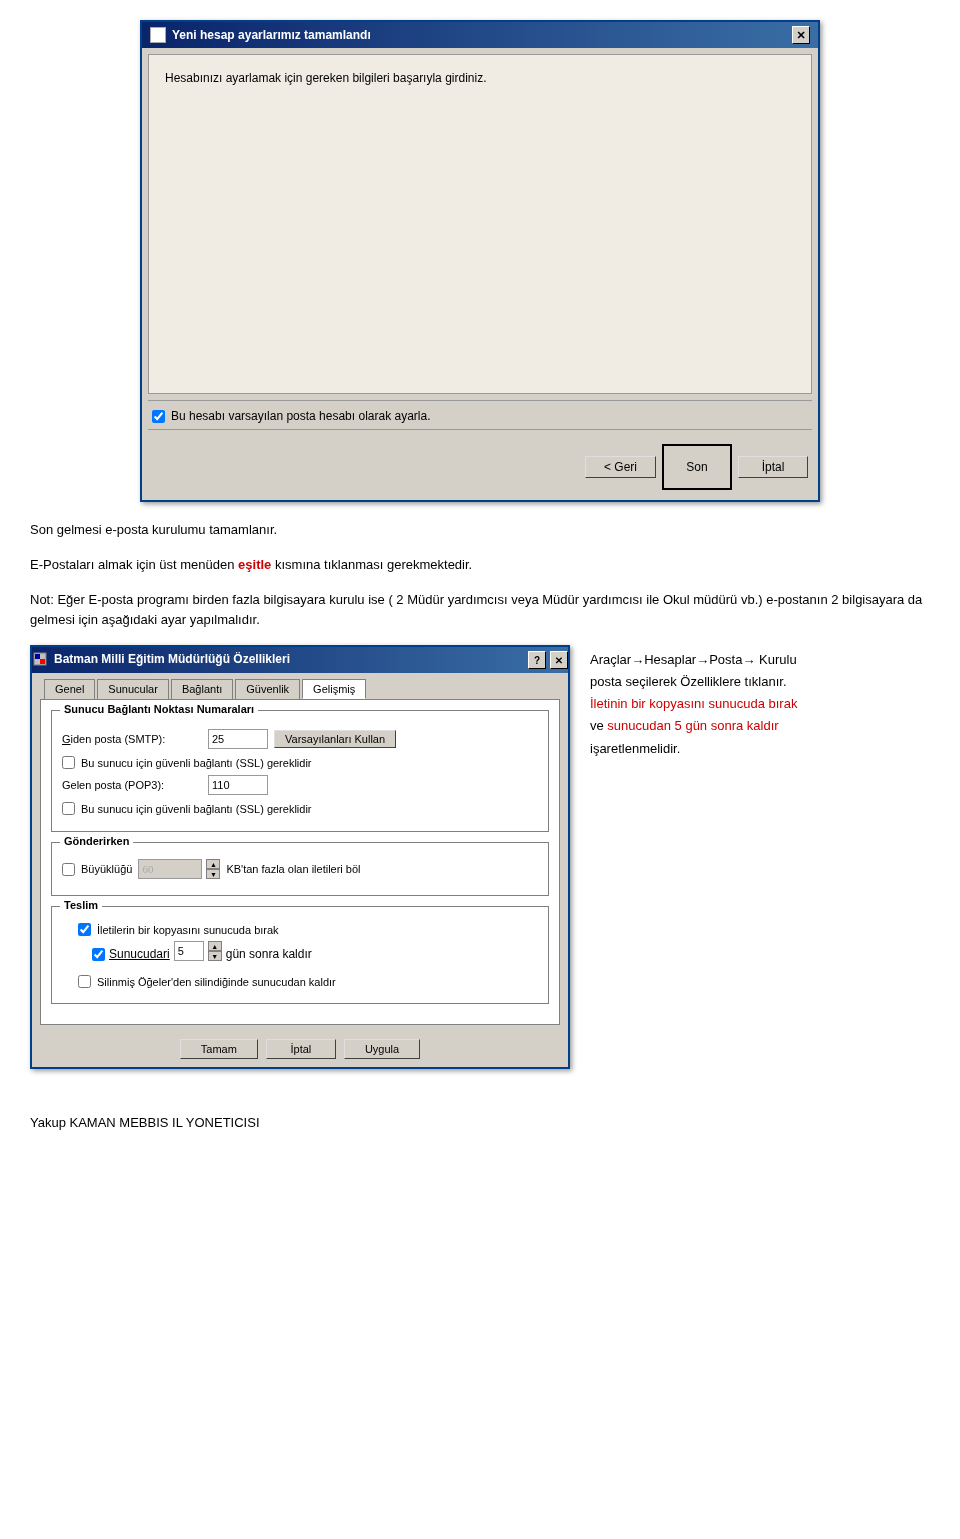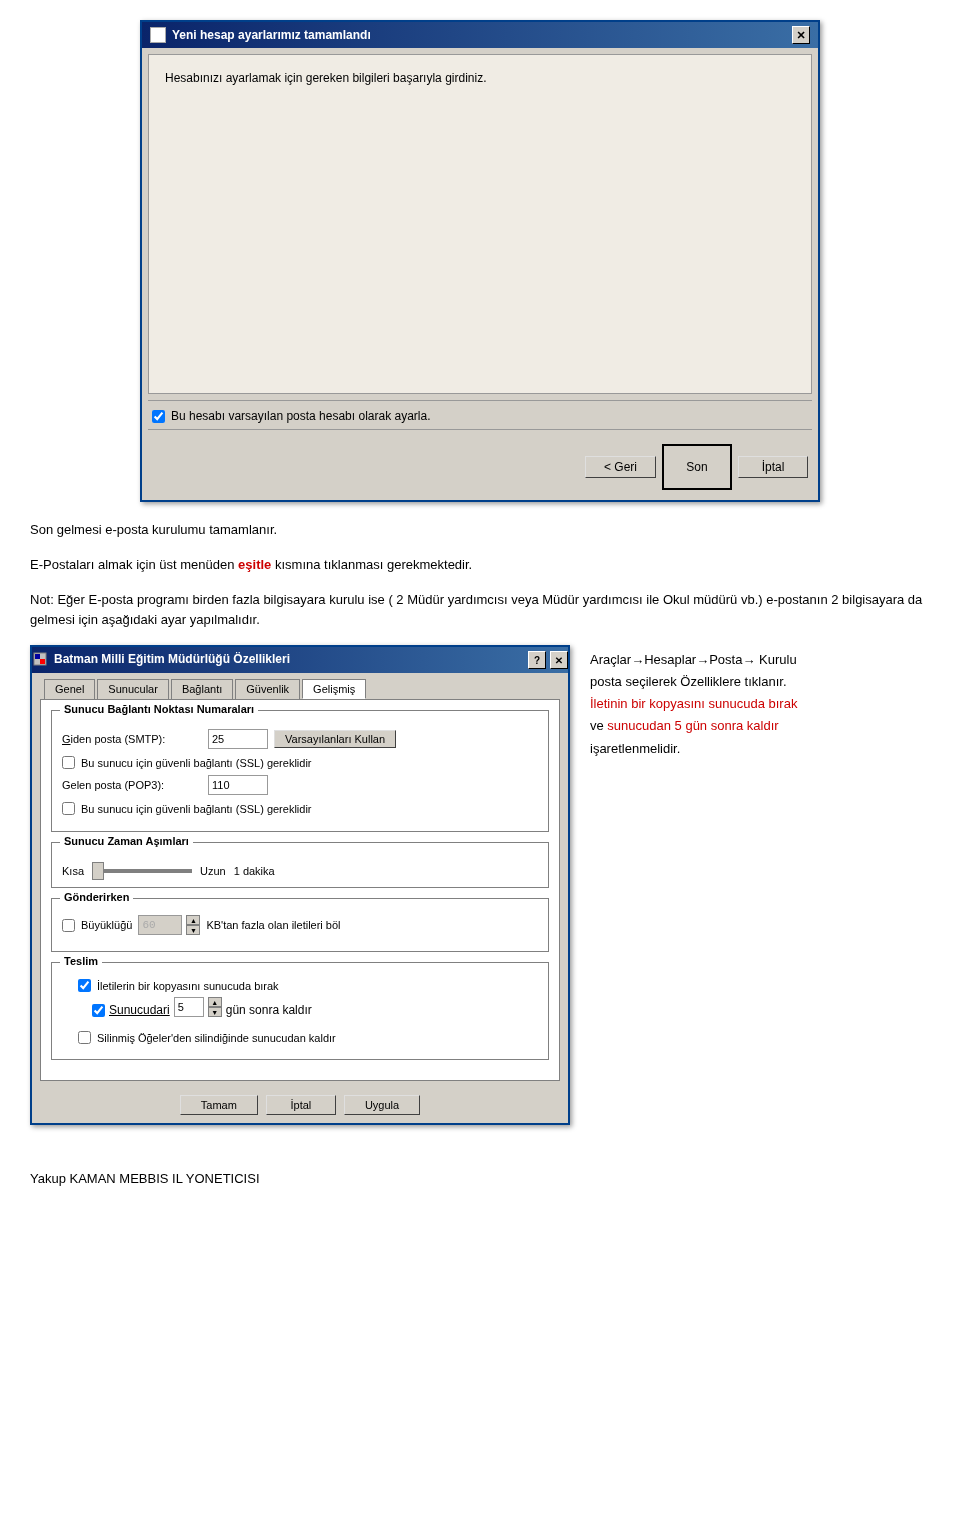--- a/index.html
+++ b/index.html
@@ -307,27 +307,27 @@
       left: 0;
       top: -7px;
       cursor: pointer;
     }
     .spinner-input-row {
       display: flex;
       align-items: center;
       gap: 4px;
     }
     .spinner-input {
-      width: 44px;
+      width: 64px;
       height: 20px;
       border: 1px solid #999;
       background: #d4d0c8;
       font-size: 11px;
       padding: 1px 3px;
-      font-family: Liberation Mono, monospace;
+      font-family: Liberation Serif, serif;
       color: #aaa;
     }
     .spinner-btns {
       display: flex;
       flex-direction: column;
     }
     .spinner-btn {
       width: 14px;
       height: 10px;
       background: #d4d0c8;
@@ -519,32 +519,20 @@
               <span>G</span><span>elen posta (POP3):</span>
             </span>
             <input class="field-input" type="text" value="110" style="">
           </div>
           <div class="checkbox-row2">
             <input type="checkbox" style="">
             <span>Bu sunucu için güvenli bağlantı (SSL) gereklidir</span>
           </div>
         </div>
 
-        <div class="section-group">
-          <span class="section-label">Sunucu Zaman Aşımları</span>
-          <div style="height:8px;"></div>
-          <div class="slider-row">
-            <span>Kısa</span>
-            <div class="slider-track">
-              <div class="slider-thumb"></div>
-            </div>
-            <span>Uzun</span>
-            <span>1 dakika</span>
-          </div>
-        </div>
 
         <div class="section-group">
           <span class="section-label">Gönderirken</span>
           <div style="height:8px;"></div>
           <div class="checkbox-row2">
             <input type="checkbox" style="">
             <span>Büyüklüğü</span>
             <div class="spinner-input-row">
               <input class="spinner-input" type="text" value="60" style="">
               <div class="spinner-btns">

